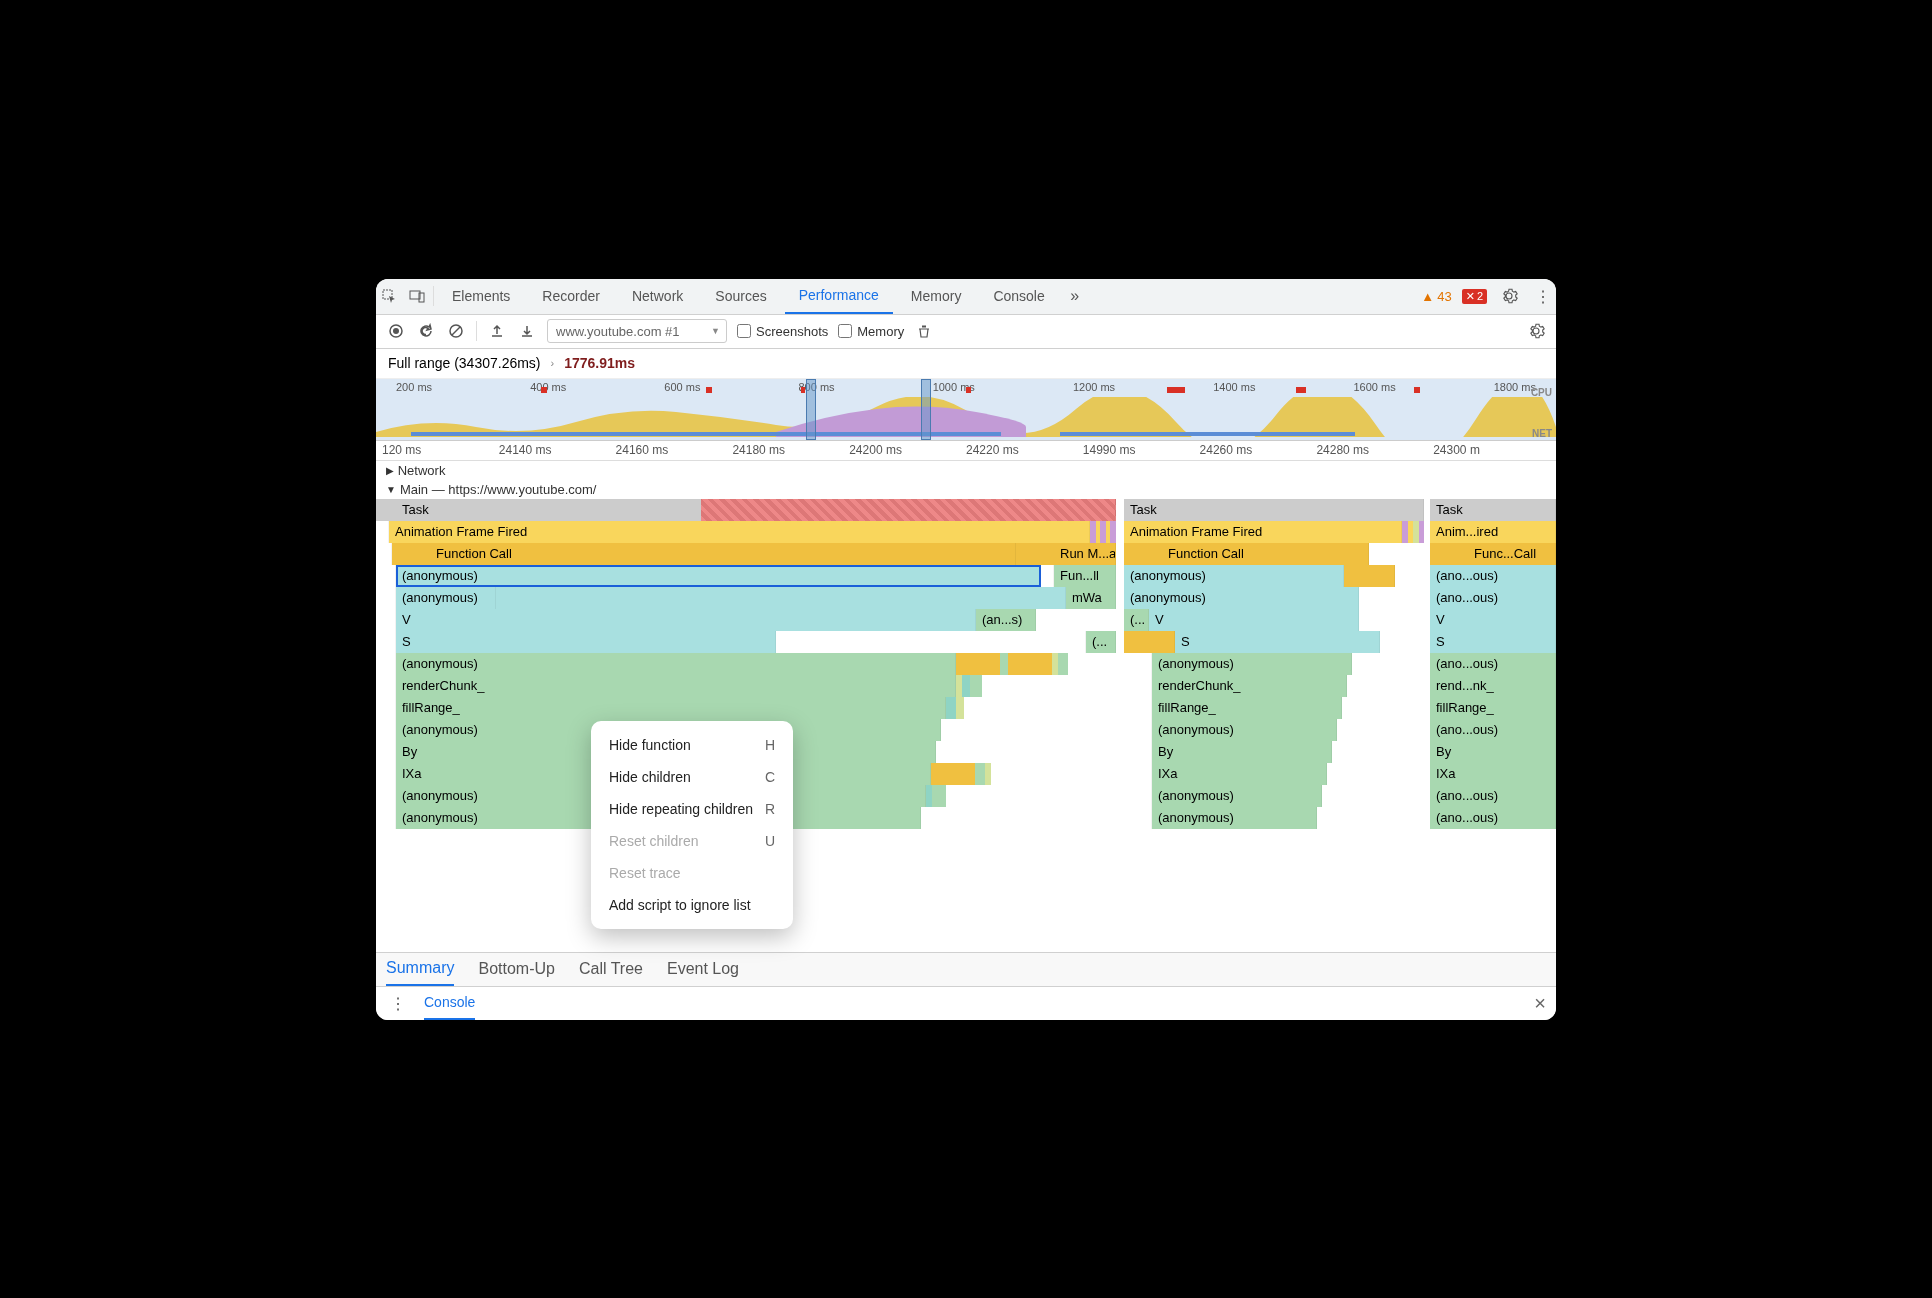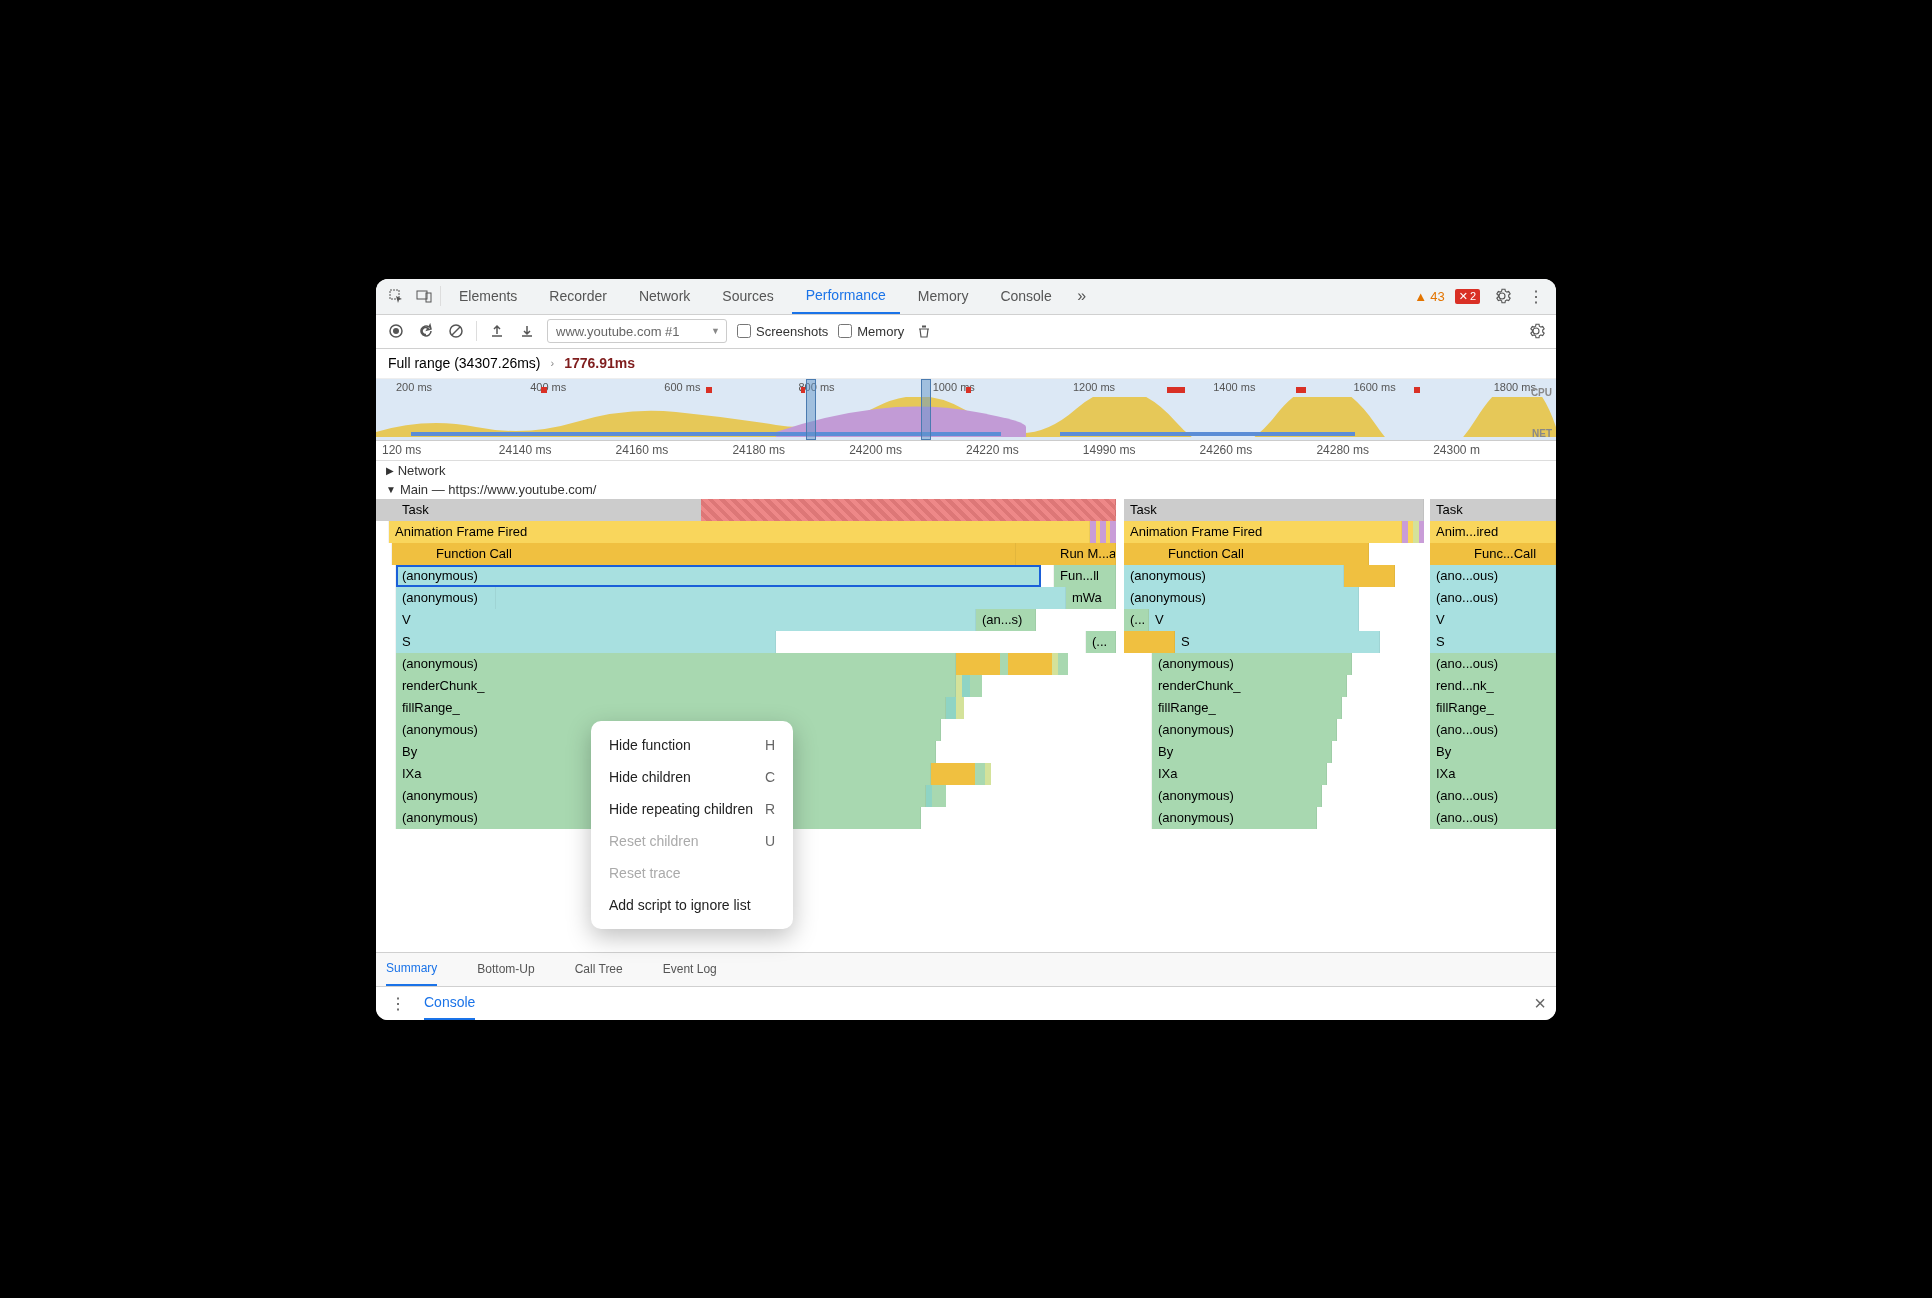--- a/index.html
+++ b/index.html
@@ -5,21 +5,21 @@
 * { margin:0; padding:0; box-sizing:border-box; font-family:-apple-system,BlinkMacSystemFont,"Segoe UI",sans-serif; }
 body { background:#000; width:1932px; height:1298px; display:flex; align-items:center; justify-content:center; }
 .window { width:1180px; height:741px; background:#fff; border-radius:12px; overflow:hidden; box-shadow:0 20px 60px rgba(0,0,0,.5); display:flex; flex-direction:column; position:relative; }
 
 .titlebar { height:40px; background:#f6f6f6; display:flex; align-items:center; position:relative; border-bottom:1px solid #e0e0e0; }
 .traffic { display:flex; gap:8px; padding-left:16px; }
 .tl { width:13px; height:13px; border-radius:50%; }
 .tl.red{background:#ff5f57;} .tl.yellow{background:#febc2e;} .tl.green{background:#28c840;}
 .title { position:absolute; left:50%; transform:translateX(-50%); font-size:14px; font-weight:600; color:#333; }
 
-.tabs { height:36px; background:#f1f3f4; border-bottom:1px solid #d0d0d0; display:flex; align-items:center; padding:0 8px; gap:4px; }
+.tabs { height:36px; background:#f1f3f4; border-bottom:1px solid #d0d0d0; display:flex; align-items:center; padding:0 1px; gap:4px; }
 .tab-ico { width:24px; height:24px; display:flex; align-items:center; justify-content:center; color:#555; cursor:pointer; }
 .tab { padding:0 14px; height:36px; display:flex; align-items:center; font-size:14px; color:#555; cursor:pointer; }
 .tab.active { color:#1a73e8; border-bottom:2px solid #1a73e8; }
 .tab-right { margin-left:auto; display:flex; align-items:center; gap:10px; }
 .badge-warn { color:#e37400; display:flex; align-items:center; gap:3px; font-size:13px; }
 .badge-err { background:#d93025; color:#fff; padding:1px 4px; font-size:11px; border-radius:2px; display:flex; align-items:center; gap:2px; }
 
 .toolbar { height:34px; background:#fff; border-bottom:1px solid #d0d0d0; display:flex; align-items:center; padding:0 10px; gap:10px; }
 .tb-ico { width:20px; height:20px; display:flex; align-items:center; justify-content:center; color:#555; cursor:pointer; }
 .tb-sep { width:1px; height:20px; background:#ddd; }
@@ -55,21 +55,21 @@
 .cyan{background:#a8e0e0;} .green{background:#a8d8b0;} .teal{background:#8fd4c4;}
 .ygreen{background:#d4e29a;} .dkyellow{background:#f0c040;padding-left:44px;}
 .sel-outline { outline:2px solid #1a5fd8; outline-offset:-2px; }
 .taskbar{background:repeating-linear-gradient(45deg,#e88,#e88 4px,#d77 4px,#d77 8px);}
 
 .context-menu { position:absolute; left:215px; top:442px; width:202px; background:#fff; border-radius:10px; box-shadow:0 8px 24px rgba(0,0,0,.25); padding:8px 0; z-index:100; }
 .cm-item { padding:8px 18px; display:flex; justify-content:space-between; font-size:14px; color:#222; cursor:pointer; }
 .cm-item.disabled { color:#aaa; }
 .cm-key { color:#666; }
 
-.bottom-tabs { height:34px; border-top:1px solid #d0d0d0; display:flex; align-items:center; padding:0 10px; gap:40px; font-size:12px; background:#f8f8f8; }
+.bottom-tabs { height:34px; border-top:1px solid #d0d0d0; display:flex; align-items:center; padding:0 10px; gap:24px; font-size:16px; background:#f8f8f8; }
 .btab { color:#555; cursor:pointer; height:34px; display:flex; align-items:center; }
 .btab.active { color:#1a73e8; border-bottom:2px solid #1a73e8; }
 
 .drawer { height:34px; border-top:1px solid #d0d0d0; display:flex; align-items:center; padding:0 10px; gap:14px; background:#fff; }
 .drawer-tab { color:#1a73e8; font-size:14px; border-bottom:2px solid #1a73e8; height:34px; display:flex; align-items:center; }
 .drawer-close { margin-left:auto; font-size:20px; color:#666; cursor:pointer; }
 
 svg { fill:currentColor; }
 .stripe { display:flex; }
 .stripe span { display:block; height:22px; }

